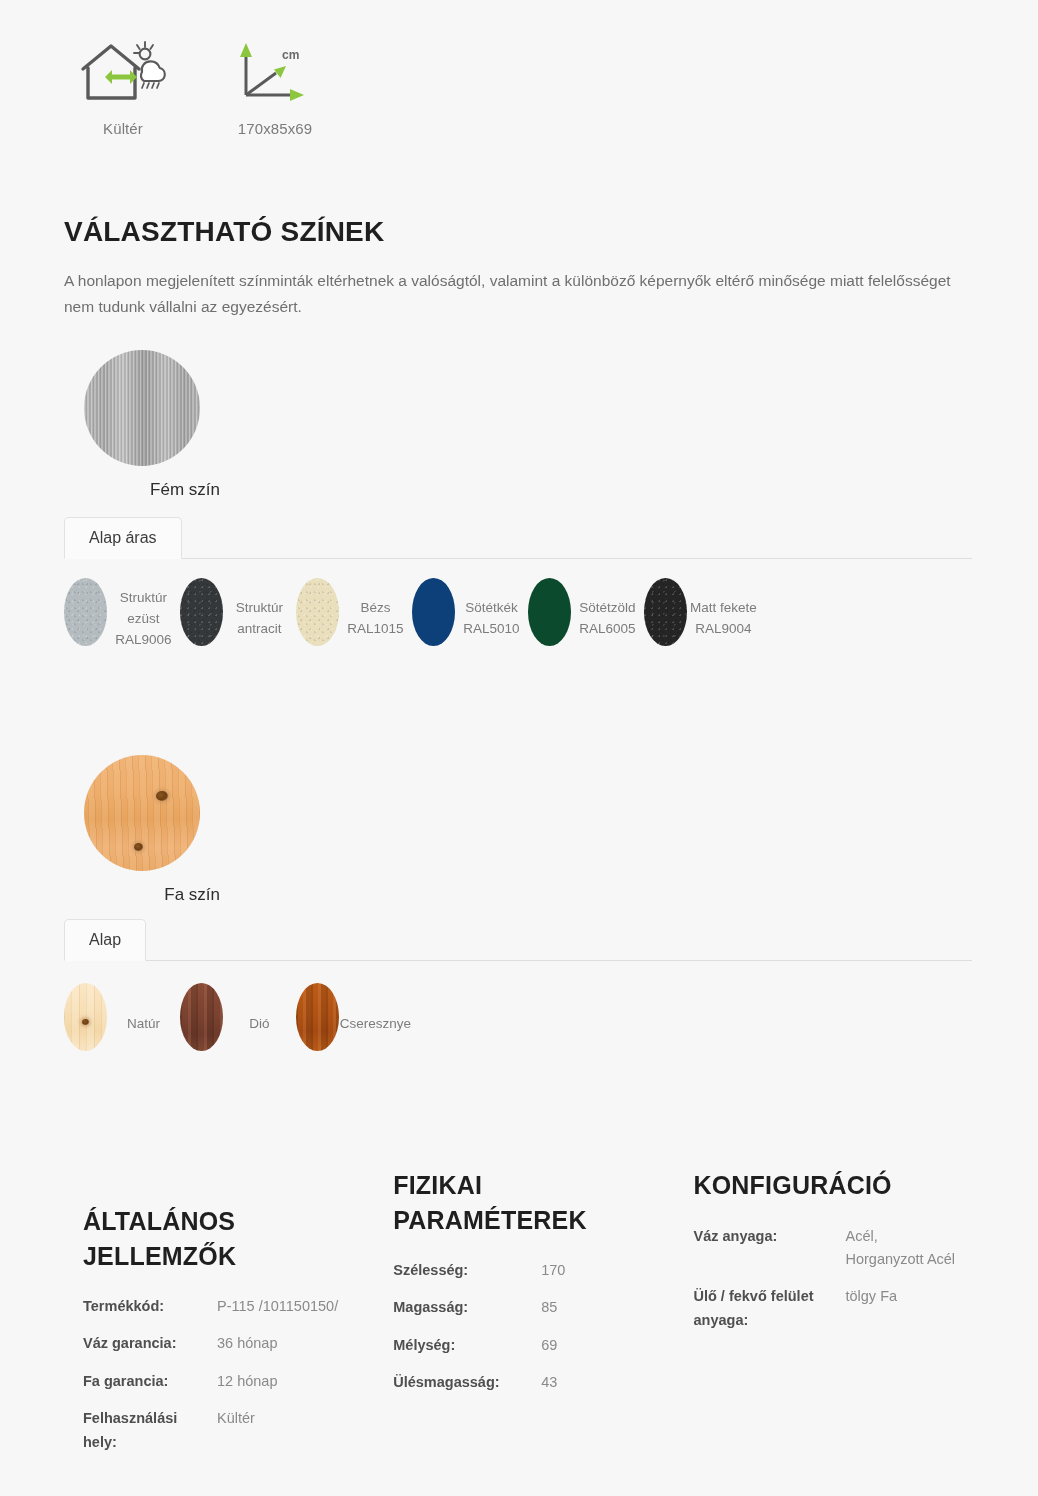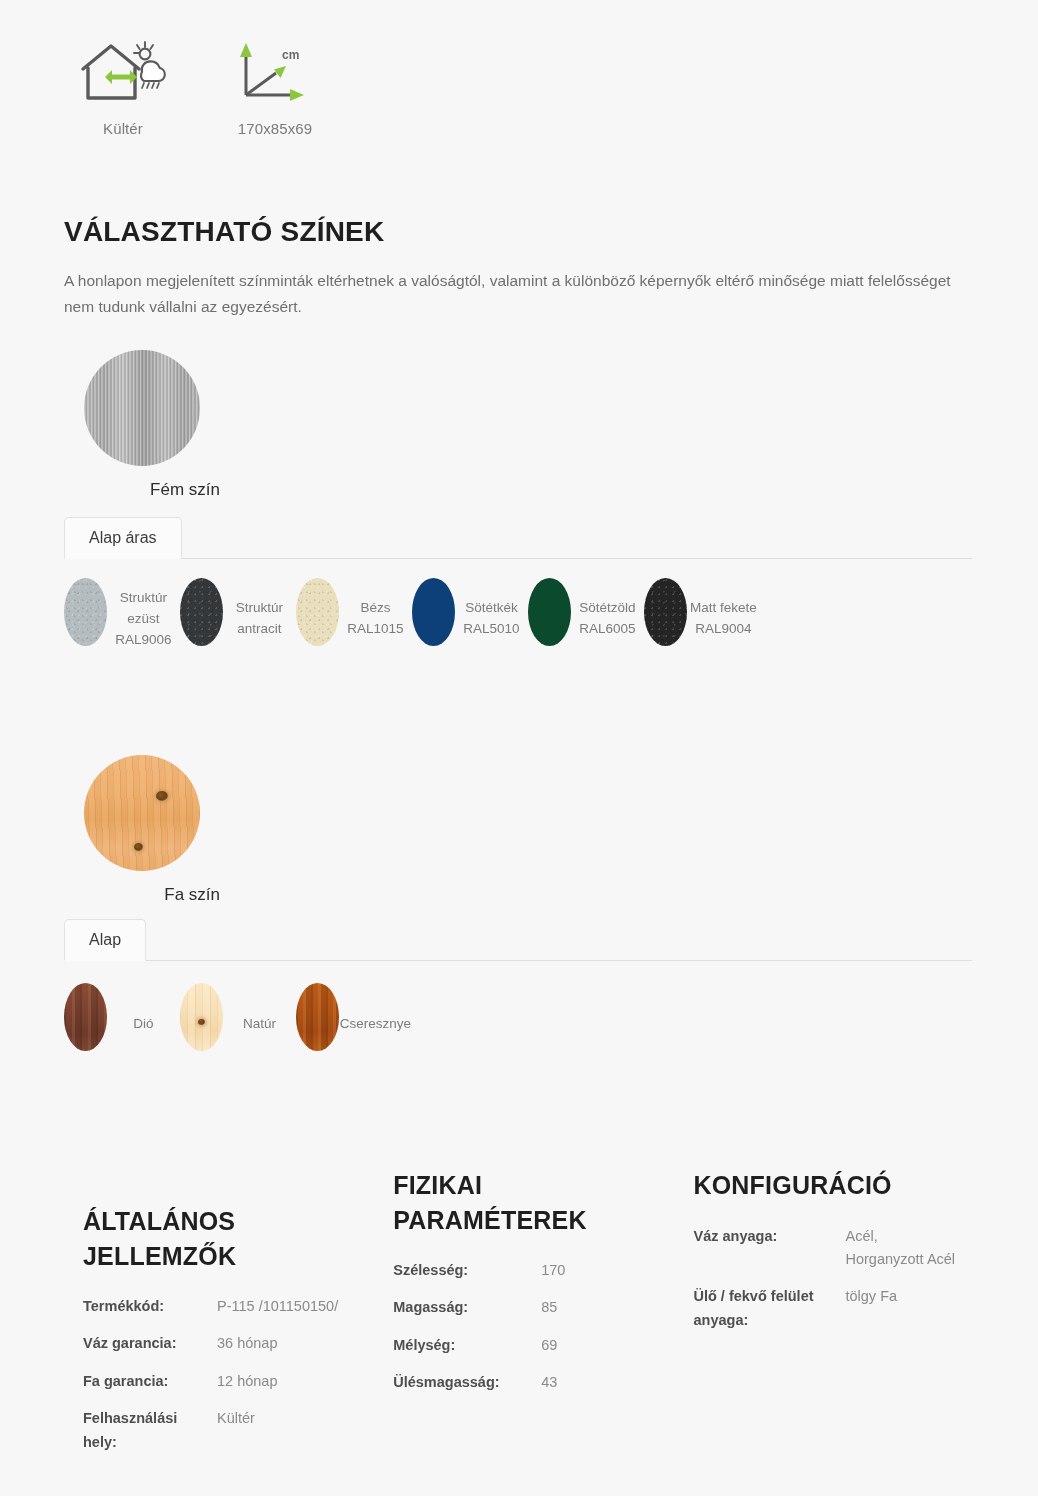--- a/index.html
+++ b/index.html
@@ -363,31 +363,31 @@
     </div>
     <div class="cat-label">Fa szín</div>
   </div>
 
   <div class="tabstrip" id="tab-alap-strip">
     <div class="tab">Alap</div>
   </div>
 
   <div class="swatch-grid" id="wood-grid">
     <div class="swatch-item">
-      <div class="swatch-dot tex-dio"></div>
-      <div class="swatch-name">Dió</div>
-    </div>
-    <div class="swatch-item">
       <div class="swatch-dot tex-natur">
         <div class="knot" style="width:7px;height:6px;left:18px;top:36px;"></div>
         <div class="knot" style="width:8px;height:7px;left:47px;top:22px;"></div>
       </div>
       <div class="swatch-name">Natúr</div>
     </div>
     <div class="swatch-item">
+      <div class="swatch-dot tex-dio"></div>
+      <div class="swatch-name">Dió</div>
+    </div>
+    <div class="swatch-item">
       <div class="swatch-dot tex-cseresznye"></div>
       <div class="swatch-name">Cseresznye</div>
     </div>
   </div>
 
   <div class="specs">
 
     <div class="spec-col c1">
       <div class="spec-title">ÁLTALÁNOS JELLEMZŐK</div>
       <div class="spec-rows">

